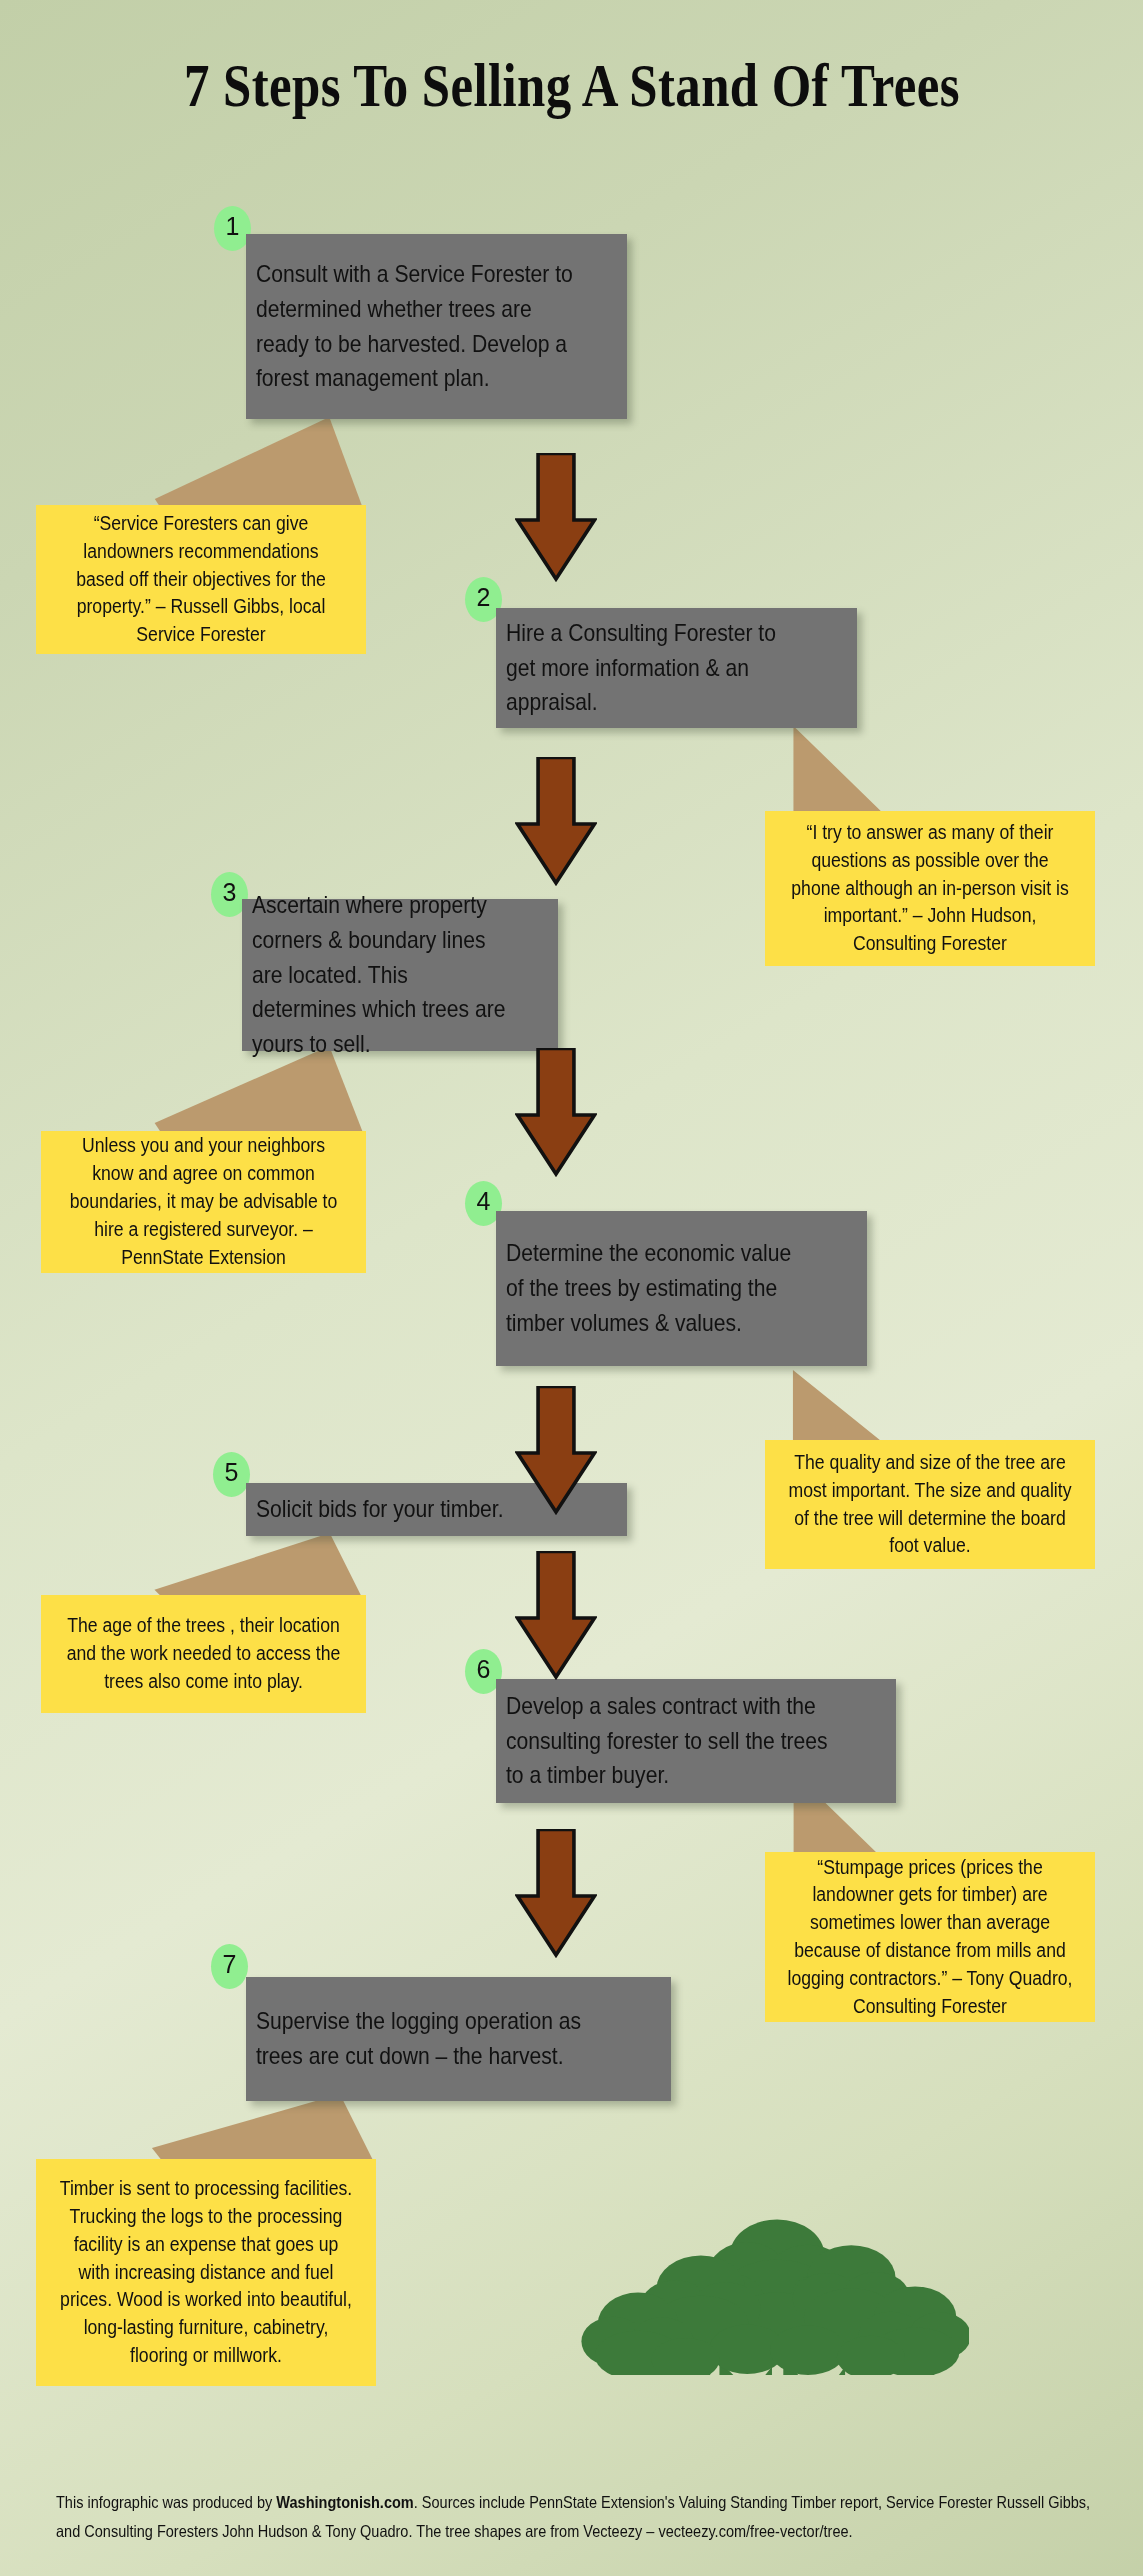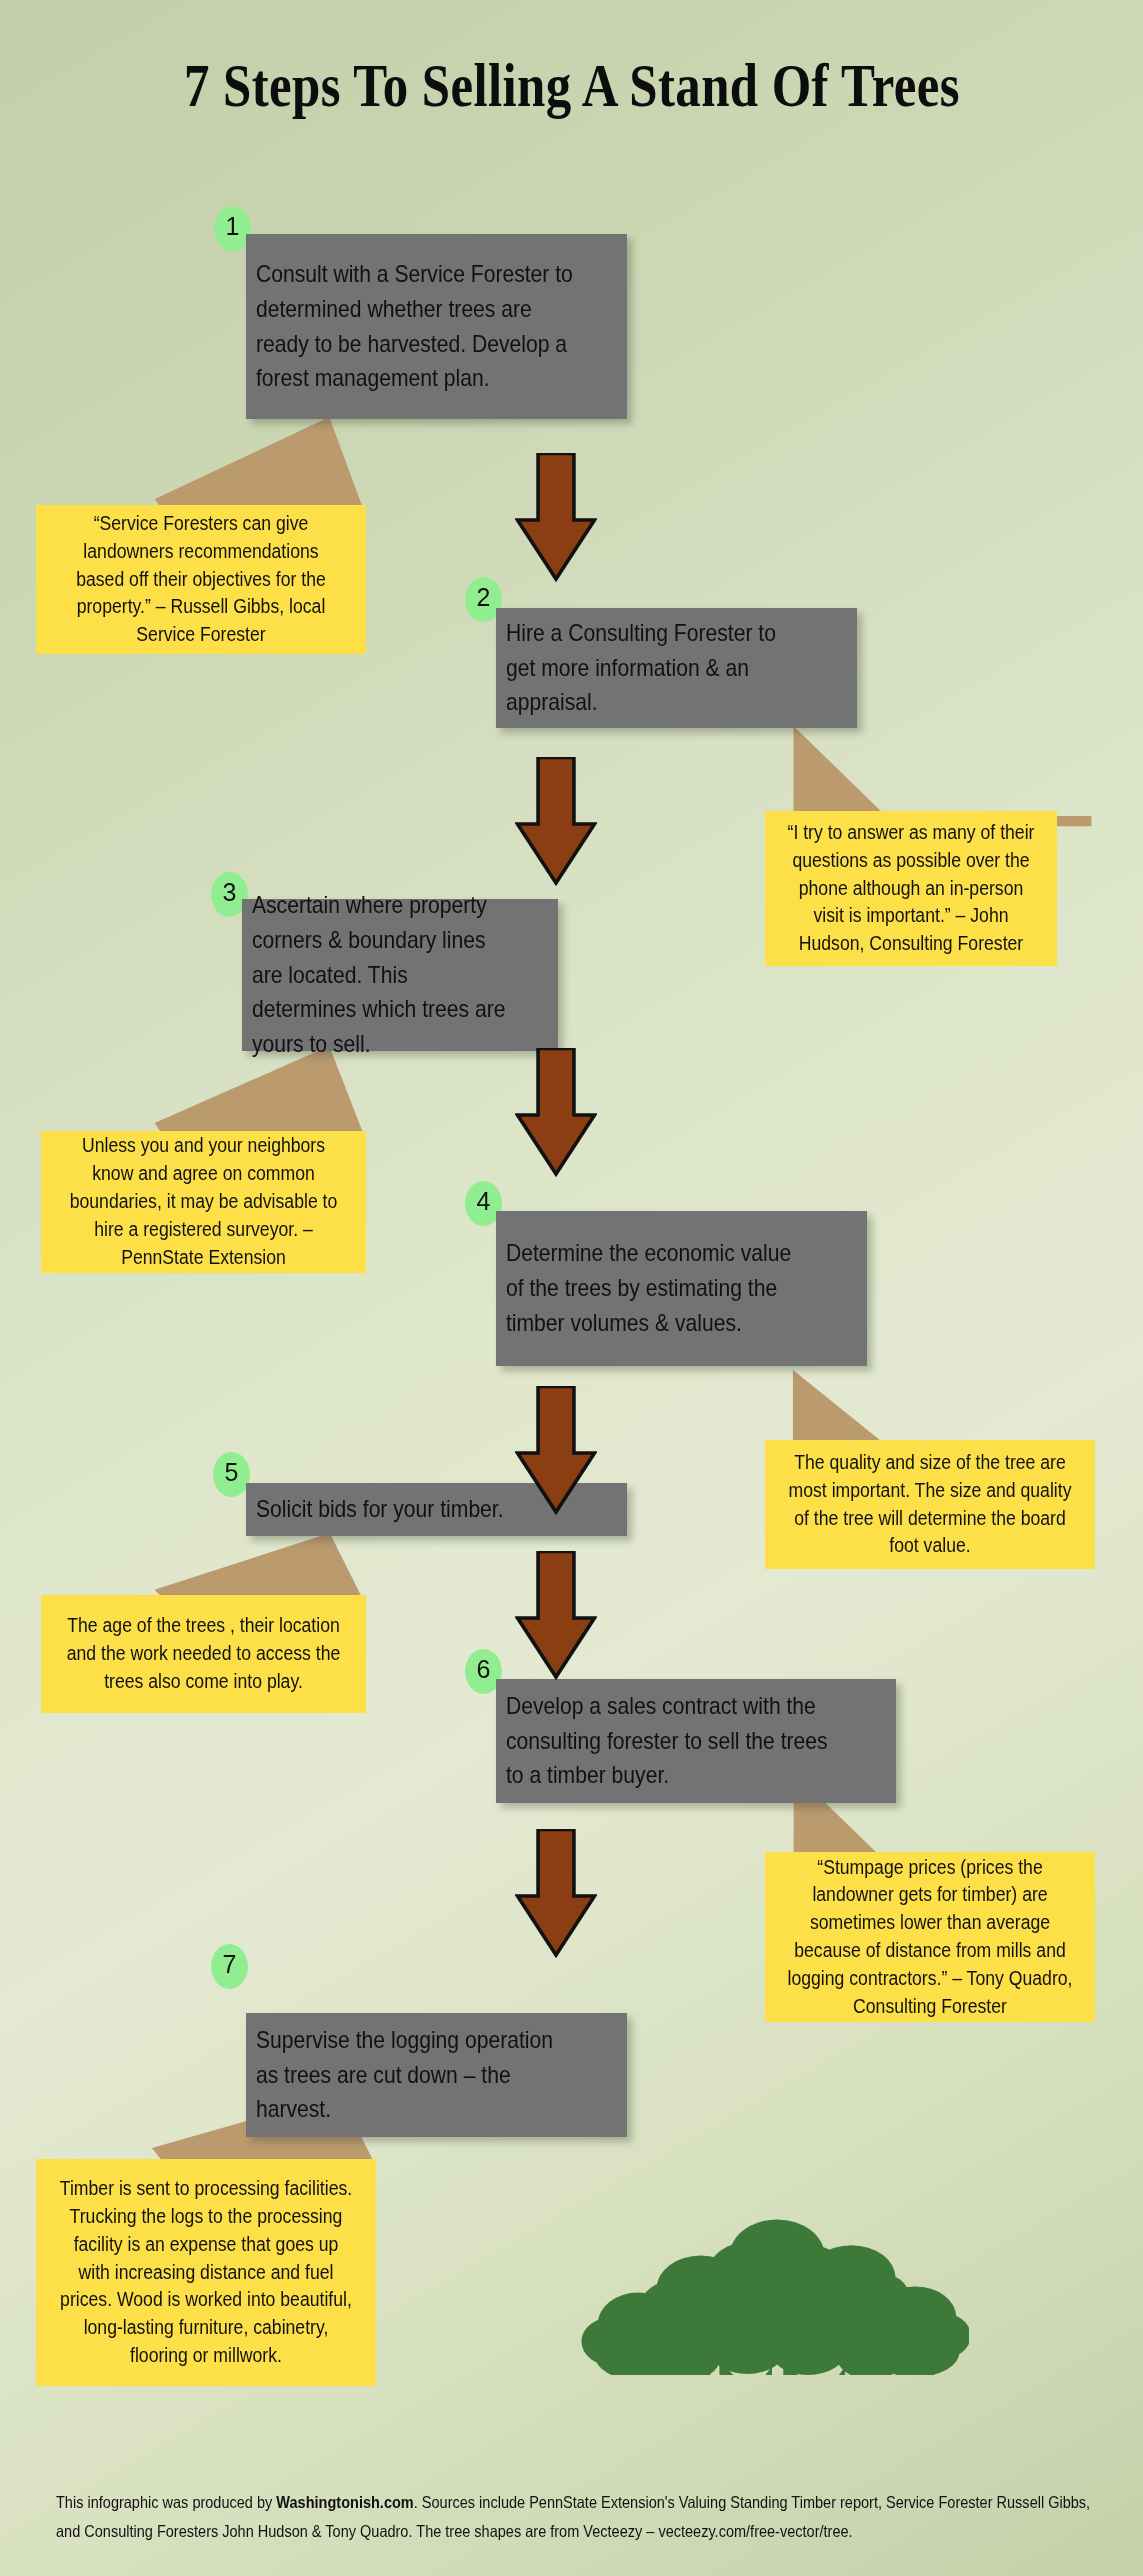--- a/index.html
+++ b/index.html
@@ -105,21 +105,21 @@
     <div class="step-badge" style="left:465px;top:577px;">2</div>
     <div class="step-box" style="left:496px;top:608px;width:361px;height:120px;">
       <div class="step-text">Hire a Consulting Forester to get more information &amp; an appraisal.</div>
     </div>
   </div>
 
   <div class="callout">
     <svg class="callout-tail" style="left:762px;top:726px;" width="330" height="113" viewBox="0 0 640 220">
       <polygon points="60,0 240,175 640,175 640,195 60,195" fill="#bb9a6e"></polygon>
     </svg>
-    <div class="callout-body" style="left:765px;top:811px;width:292px;height:155px;">
+    <div class="callout-body" style="left:765px;top:811px;width:330px;height:155px;">
       <div class="callout-text">“I try to answer as many of their questions as possible over the phone although an in-person visit is important.”   – John Hudson, Consulting Forester</div>
     </div>
   </div>
 
   <svg class="arrow" style="left:515px;top:757px;" width="82" height="129" viewBox="0 0 160 250">
     <polygon points="45,0 115,0 115,130 155,130 80,245 5,130 45,130" fill="#8a3e12" stroke="#111" stroke-width="7" stroke-linejoin="miter"></polygon>
   </svg>
 
   <div class="step">
     <div class="step-badge" style="left:211px;top:872px;">3</div>
@@ -196,21 +196,21 @@
       <div class="callout-text">“Stumpage prices (prices the landowner gets for timber) are sometimes lower than average because of distance from mills and logging contractors.” – Tony Quadro, Consulting Forester</div>
     </div>
   </div>
 
   <svg class="arrow" style="left:515px;top:1829px;" width="82" height="129" viewBox="0 0 160 250">
     <polygon points="45,0 115,0 115,130 155,130 80,245 5,130 45,130" fill="#8a3e12" stroke="#111" stroke-width="7" stroke-linejoin="miter"></polygon>
   </svg>
 
   <div class="step">
     <div class="step-badge" style="left:211px;top:1944px;">7</div>
-    <div class="step-box" style="left:246px;top:1977px;width:381px;height:124px;margin-top:36px;">
+    <div class="step-box" style="left:246px;top:1977px;width:425px;height:124px;">
       <div class="step-text">Supervise the logging operation as trees are cut down – the harvest.</div>
     </div>
   </div>
 
   <div class="callout">
     <svg class="callout-tail" style="left:36px;top:2094px;" width="340" height="103" viewBox="0 0 660 200">
       <polygon points="590,0 655,130 245,130 225,105" fill="#bb9a6e"></polygon>
     </svg>
     <div class="callout-body" style="left:36px;top:2159px;width:340px;height:227px;">
       <div class="callout-text">Timber is sent to processing facilities. Trucking the logs to the processing facility is an expense that goes up with increasing distance and fuel prices. Wood is worked into beautiful, long-lasting furniture, cabinetry, flooring or millwork.</div>

